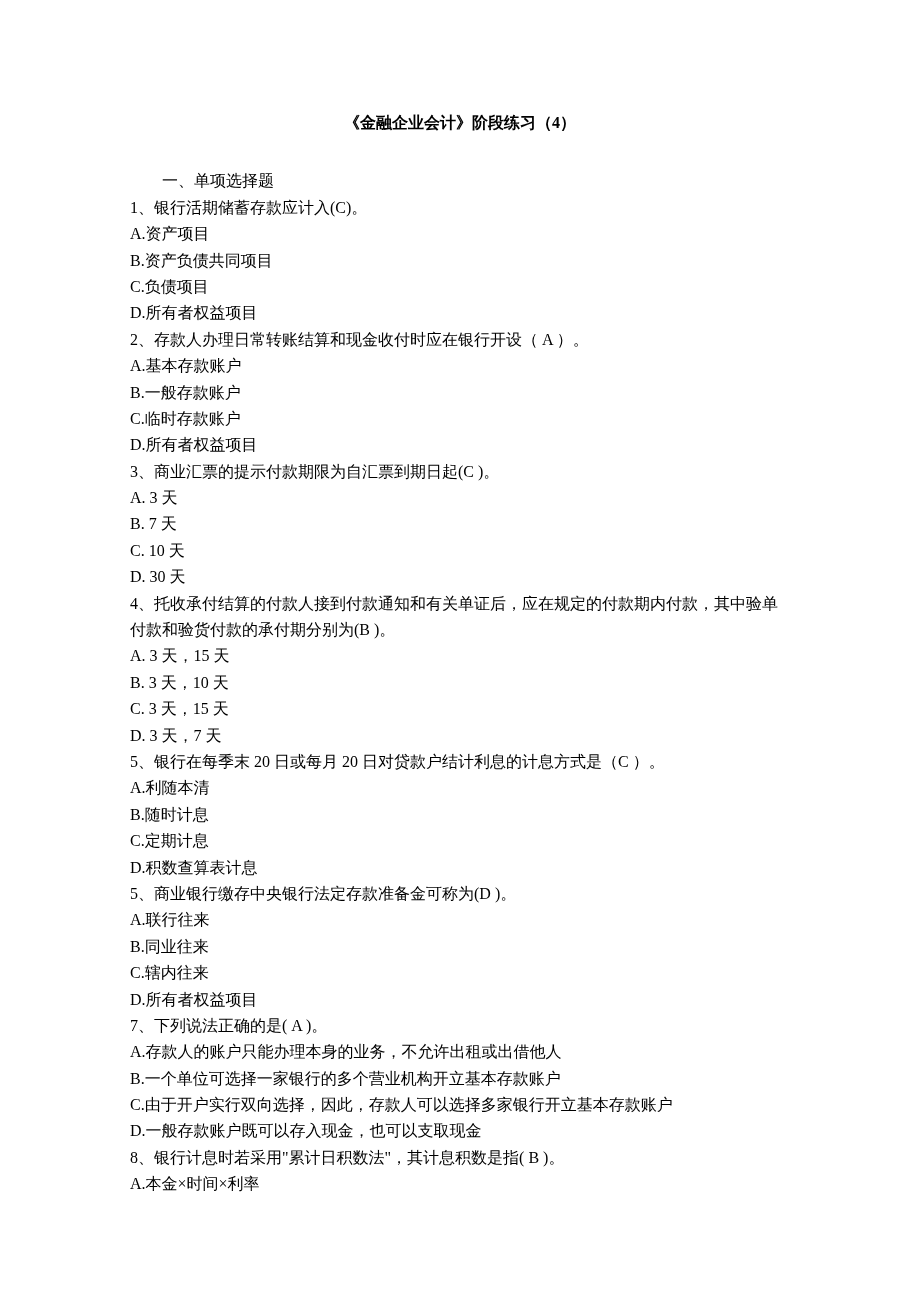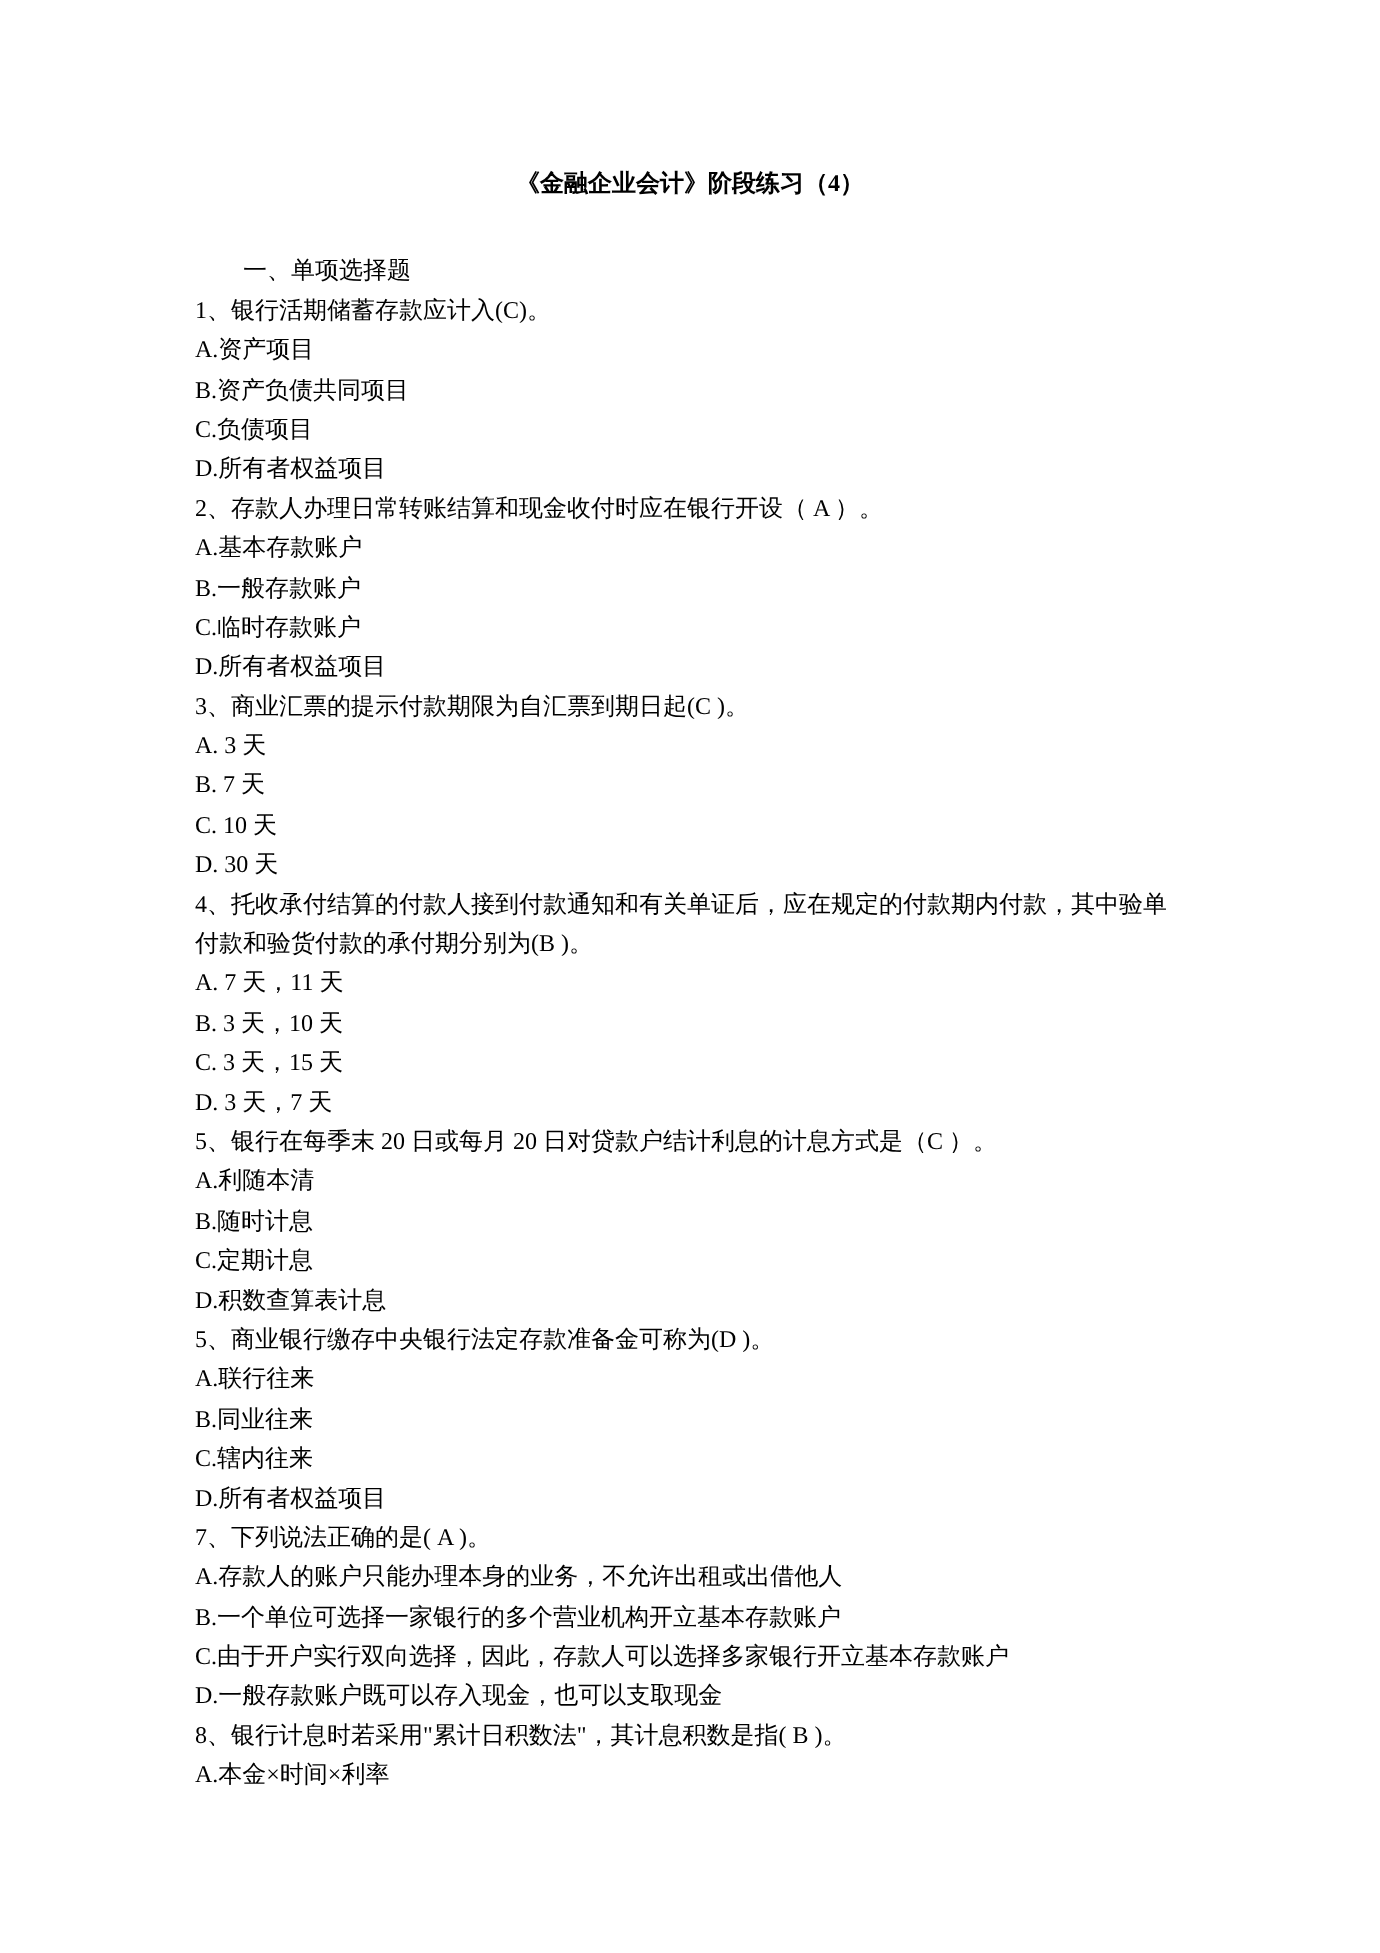--- a/index.html
+++ b/index.html
@@ -43,21 +43,21 @@
 <p class="line">A.基本存款账户</p>
 <p class="line">B.一般存款账户</p>
 <p class="line">C.临时存款账户</p>
 <p class="line">D.所有者权益项目</p>
 <p class="line">3、商业汇票的提示付款期限为自汇票到期日起(C )。</p>
 <p class="line">A.  3 天</p>
 <p class="line">B. 7 天</p>
 <p class="line">C. 10 天</p>
 <p class="line">D. 30 天</p>
 <p class="line">4、托收承付结算的付款人接到付款通知和有关单证后，应在规定的付款期内付款，其中验单付款和验货付款的承付期分别为(B )。</p>
-<p class="line">A.  7 天，11 天</p>
+<p class="line">A.  3 天，15 天</p>
 <p class="line">B. 3 天，10 天</p>
 <p class="line">C. 3 天，15 天</p>
 <p class="line">D. 3 天，7 天</p>
 <p class="line">5、银行在每季末 20 日或每月 20 日对贷款户结计利息的计息方式是（C  ）。</p>
 <p class="line">A.利随本清</p>
 <p class="line">B.随时计息</p>
 <p class="line">C.定期计息</p>
 <p class="line">D.积数查算表计息</p>
 <p class="line">5、商业银行缴存中央银行法定存款准备金可称为(D )。</p>
 <p class="line">A.联行往来</p>

